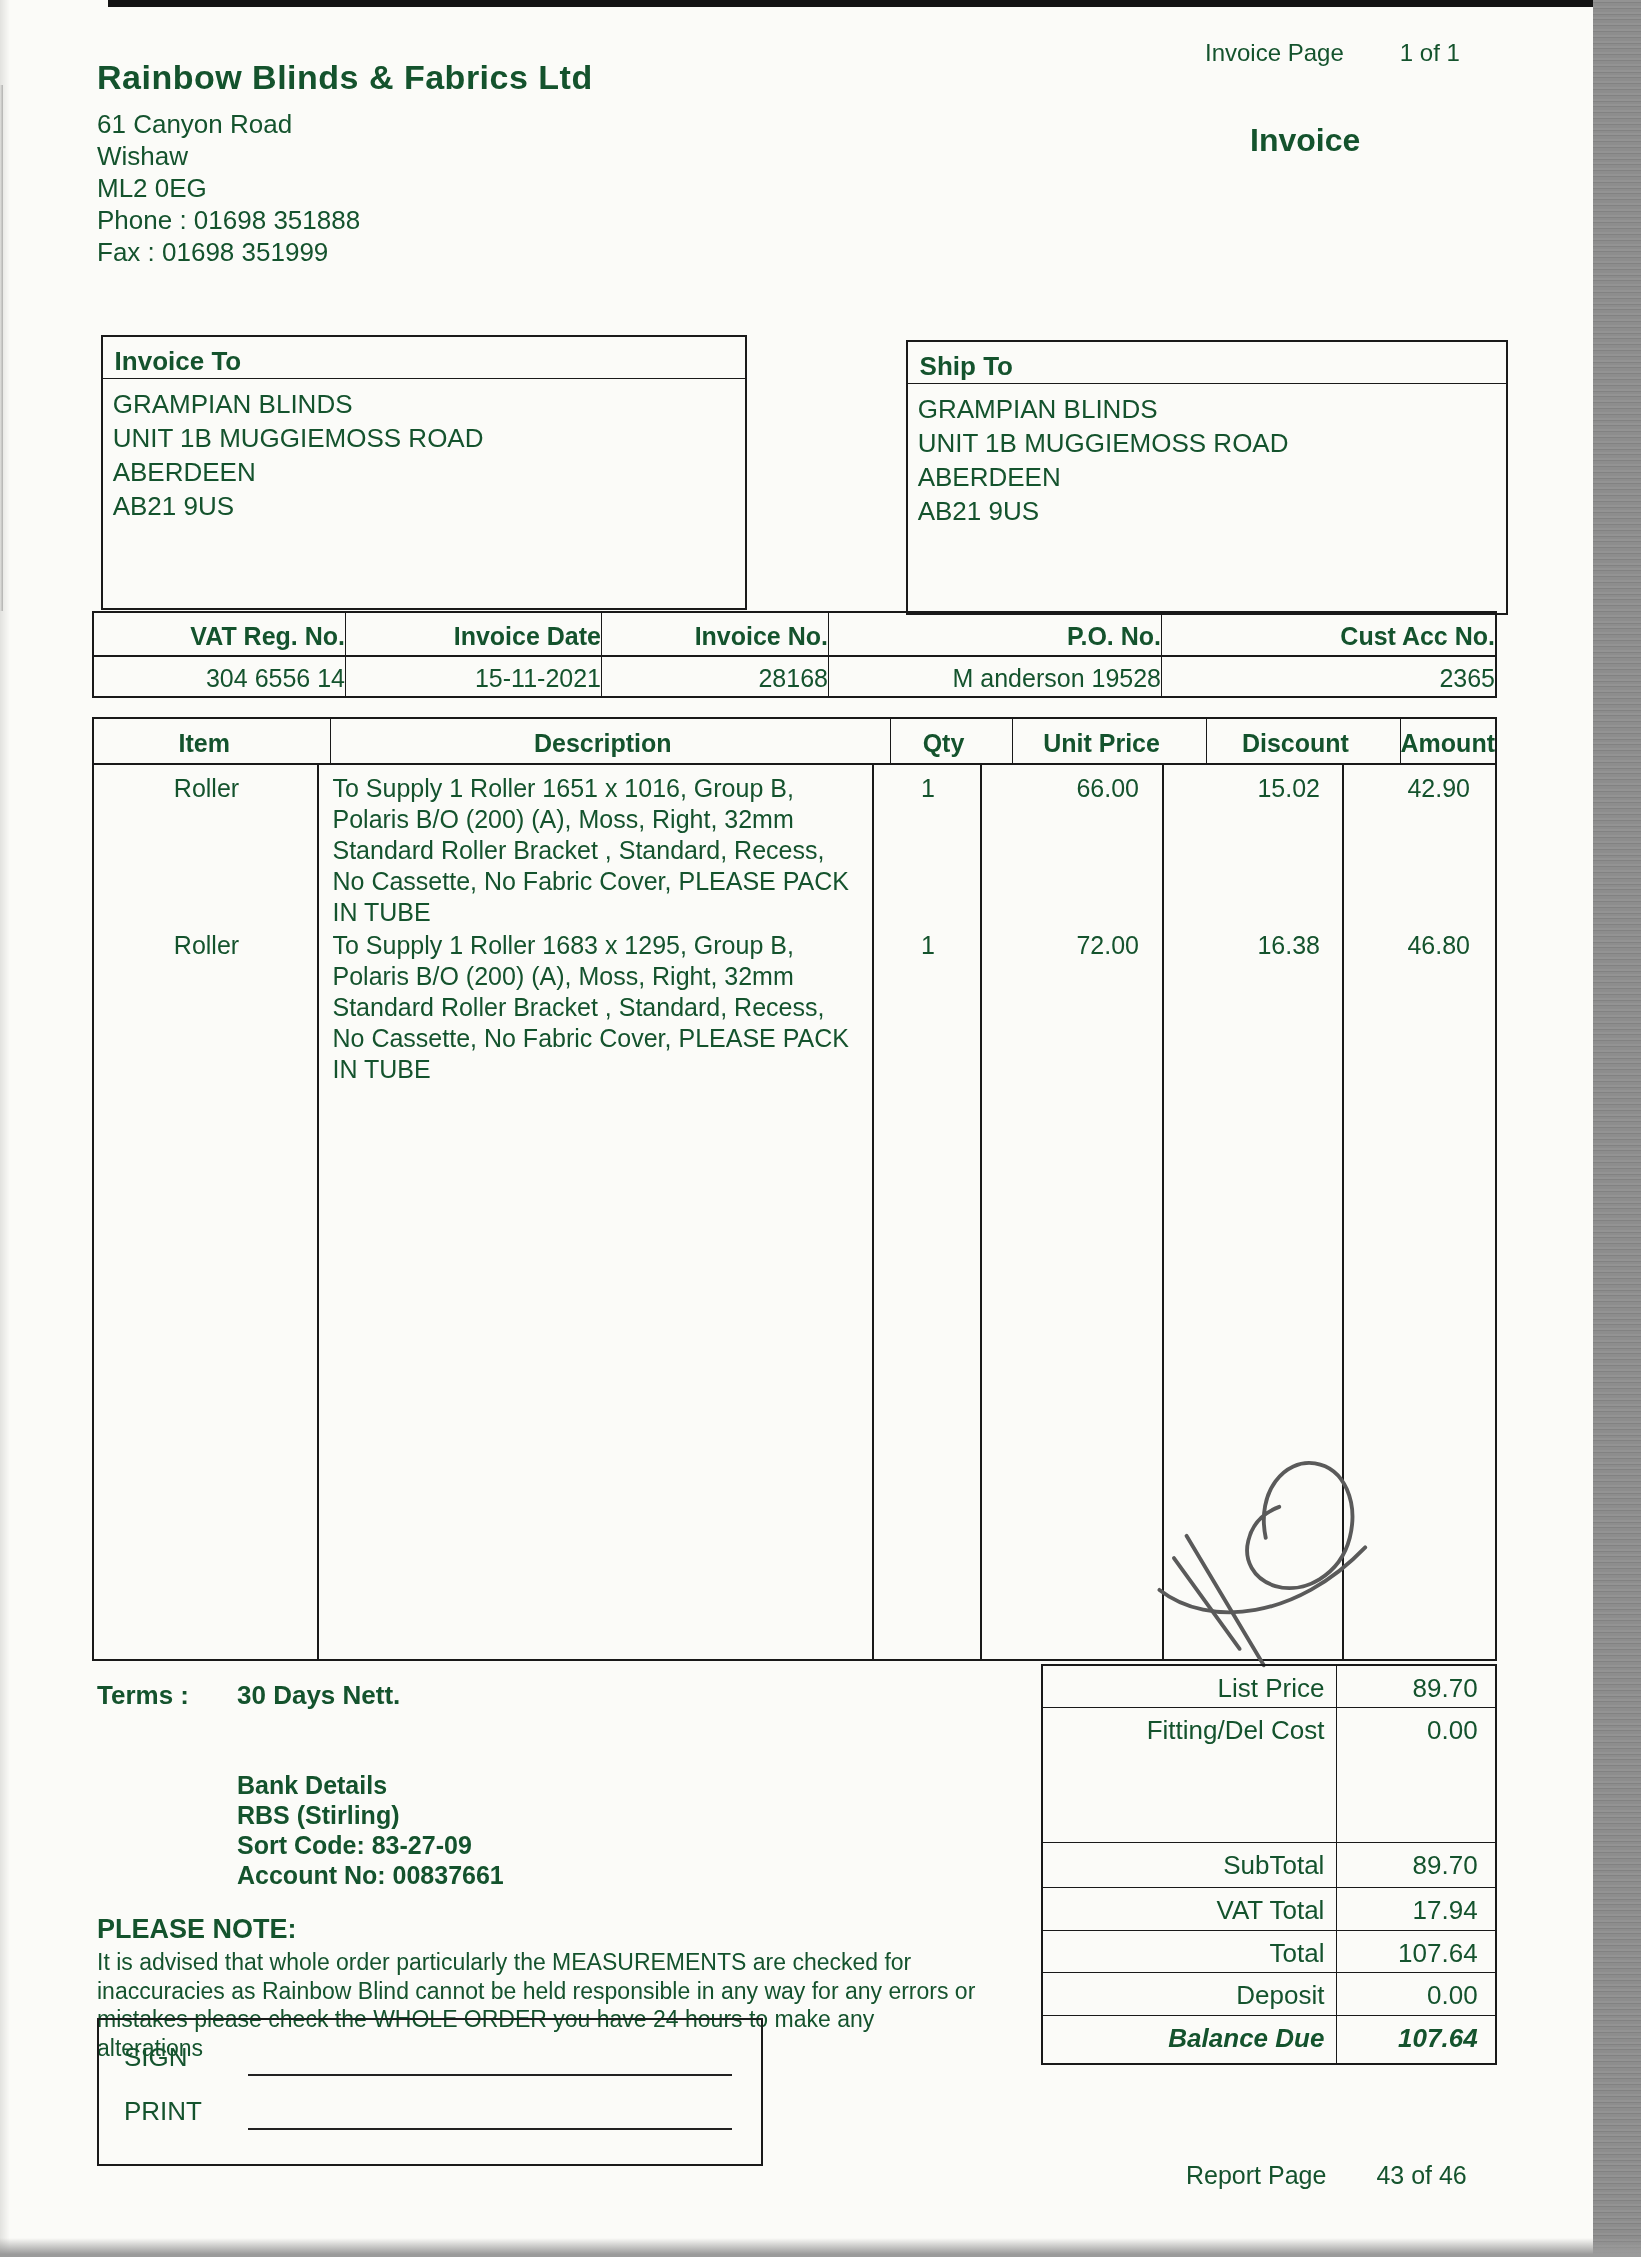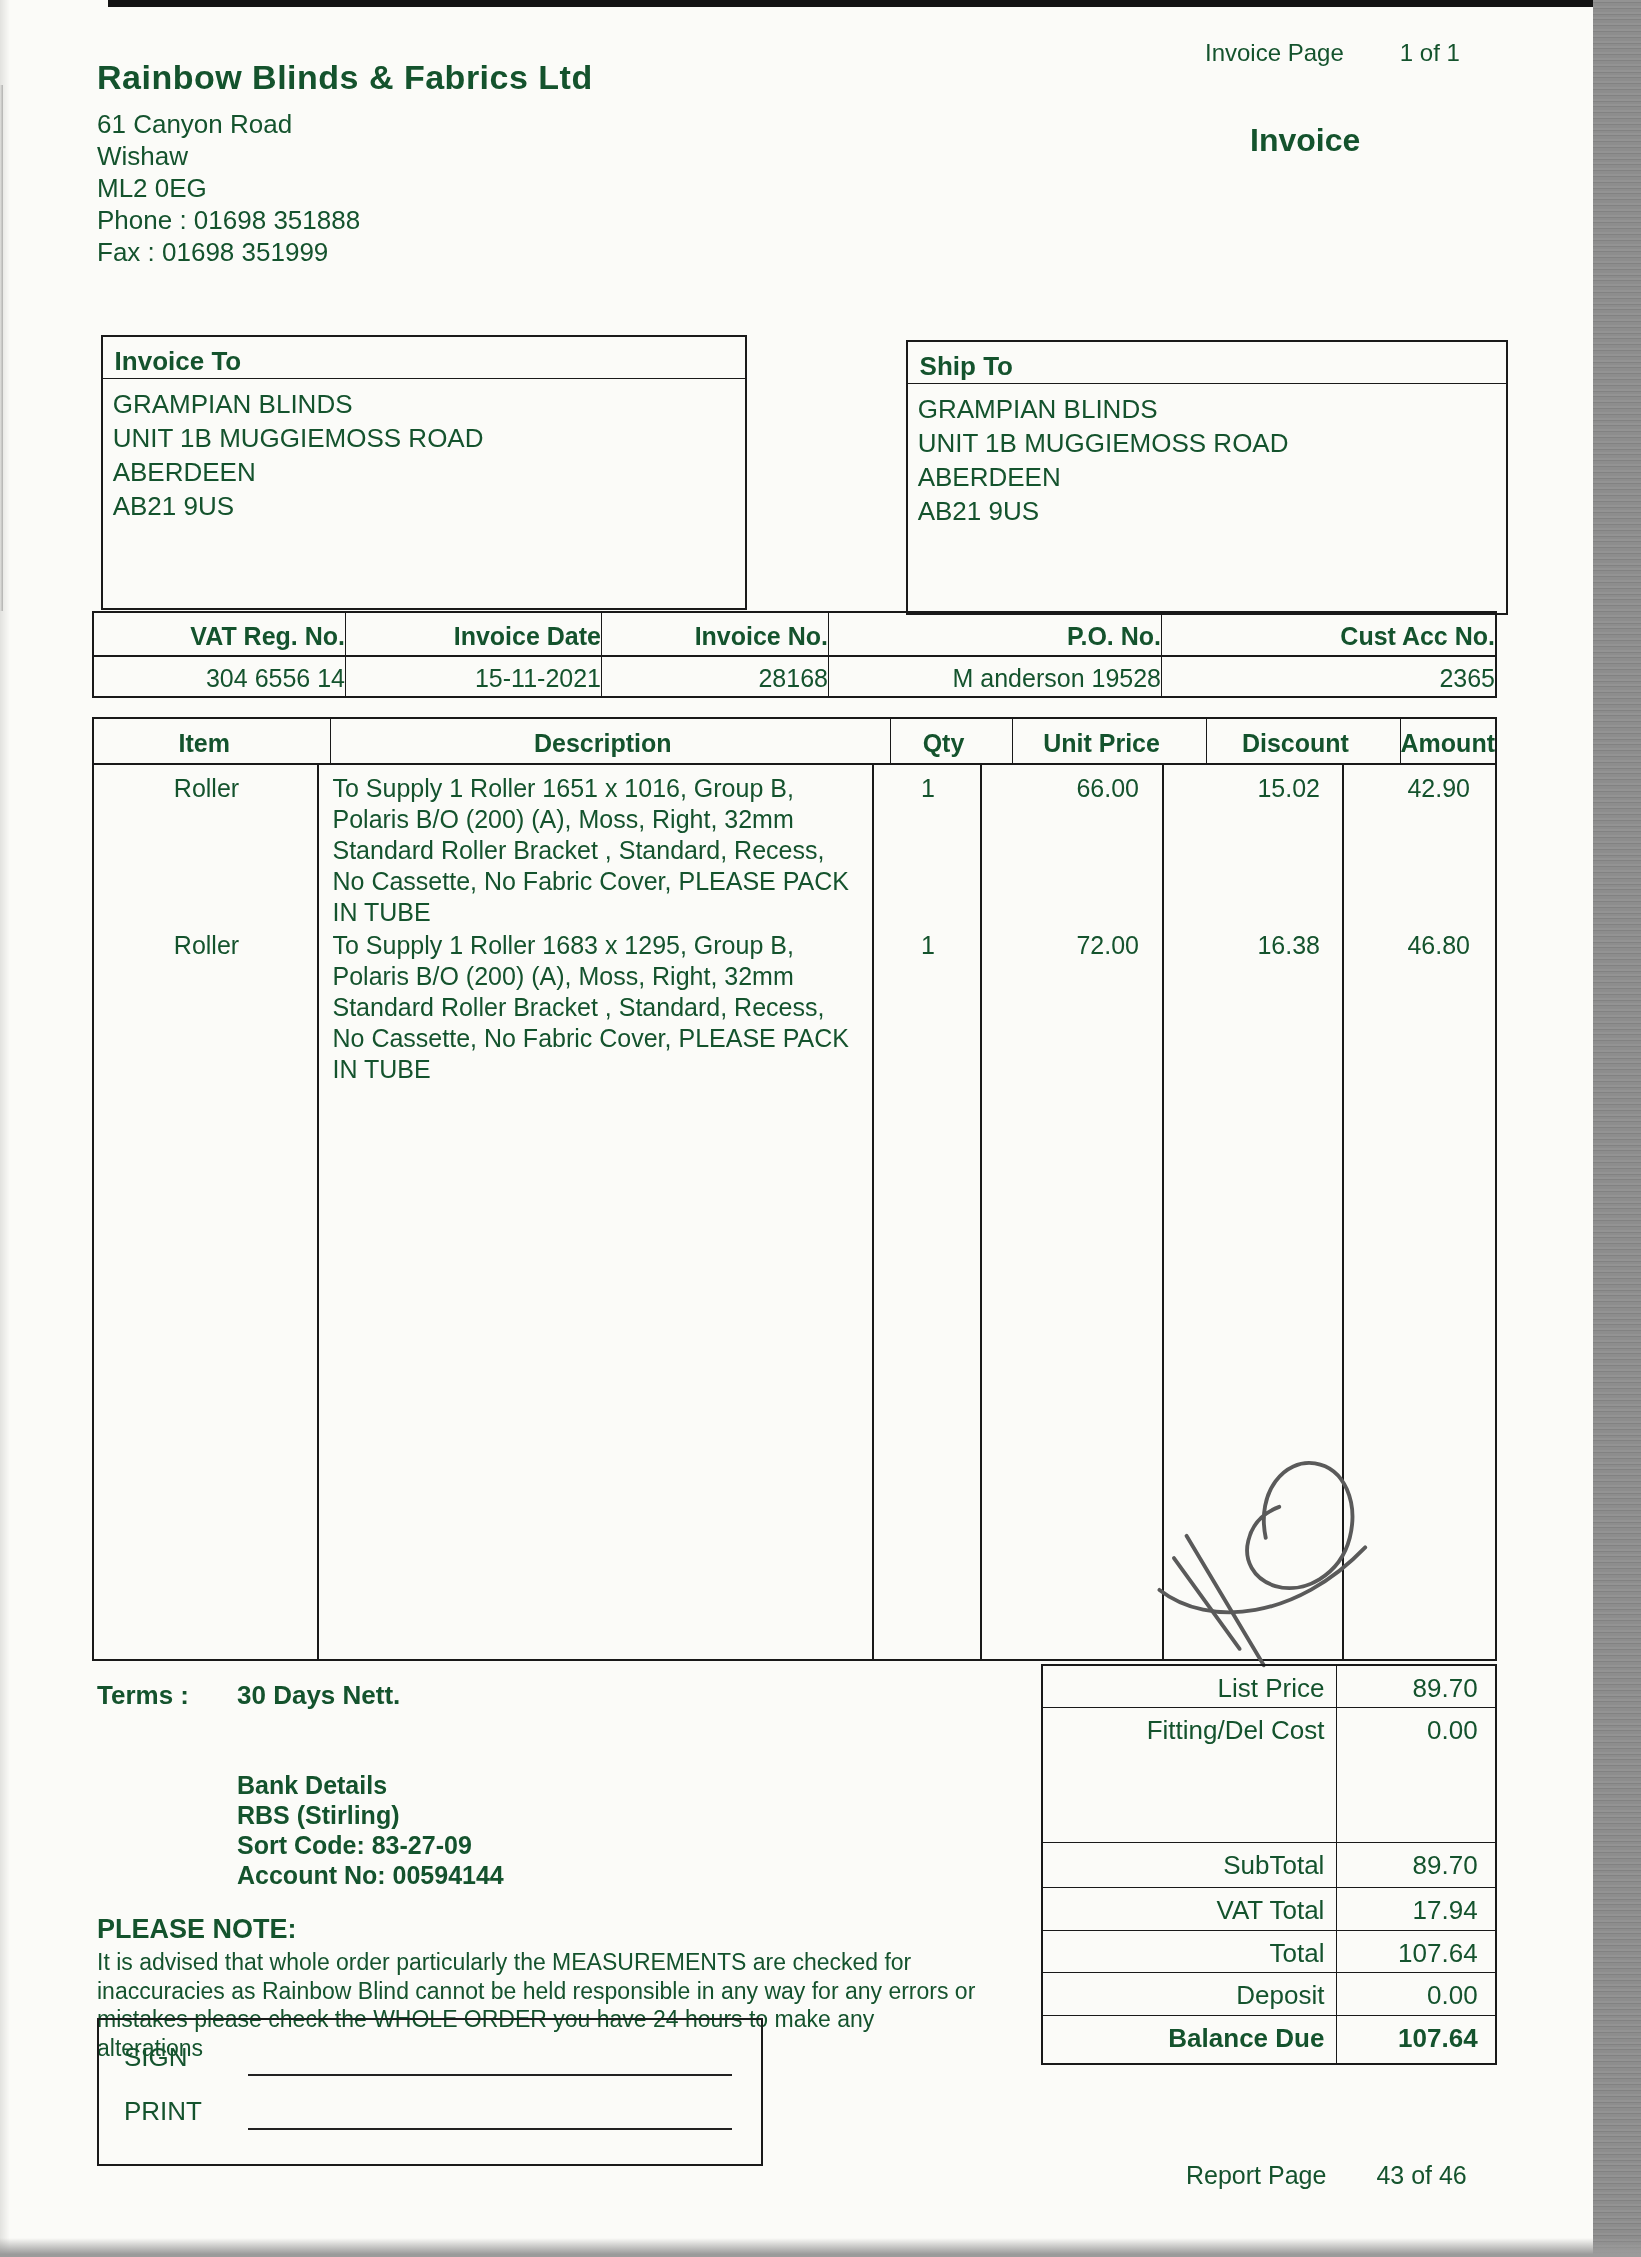--- a/index.html
+++ b/index.html
@@ -54,21 +54,21 @@
   .cell{box-sizing:border-box;}
   .cell.item-name{text-align:center;}
   .cell.desc{padding:0 15.4px 0 13.5px;}
   .cell.qty{text-align:center;}
   .cell.num{text-align:right;padding-right:25px;}
   
   .signature{position:absolute;left:1144px;top:1443px;}
   
   .totals{position:absolute;left:1041px;top:1664px;width:456px;border:2.9px solid #191919;box-sizing:border-box;font-size:26px;}
   .t-row{display:flex;border-bottom:1.9px solid #191919;box-sizing:border-box;}
-  .t-row:last-child{border-bottom:none;}
+  .t-row:last-child{border-bottom:none;font-style:italic;}
   .t-label{width:294px;box-sizing:border-box;text-align:right;padding:6.8px 11.6px 0 0;border-right:1.9px solid #191919;}
   .t-value{flex:1;text-align:right;padding:6.8px 17.4px 0 0;}
   .tr0{height:42px;} .tr1{height:135px;} .tr2{height:45px;} .tr3{height:43px;}
   .tr4{height:42px;} .tr5{height:43px;} .tr6{height:47px;font-weight:bold;}
   
   .terms-label{position:absolute;left:97px;top:1680px;font-size:26px;font-weight:bold;}
   .terms-value{position:absolute;left:237px;top:1680px;font-size:26px;font-weight:bold;}
   .bank-block{position:absolute;left:237px;top:1770px;font-size:25px;font-weight:bold;line-height:30px;}
   .please-note{position:absolute;left:97px;top:1914px;font-size:27px;font-weight:bold;}
   .note-body{position:absolute;left:97px;top:1948px;width:881px;font-size:23px;line-height:28.5px;}
@@ -220,21 +220,21 @@
     </div>
   </div>
 
   <div class="terms-label">Terms :</div>
   <div class="terms-value">30 Days Nett.</div>
 
   <div class="bank-block">
     <div>Bank Details</div>
     <div>RBS (Stirling)</div>
     <div>Sort Code: 83-27-09</div>
-    <div>Account No: 00594144</div>
+    <div>Account No: 00837661</div>
   </div>
 
   <div class="please-note">PLEASE NOTE:</div>
   <div class="note-body">It is advised that whole order particularly the MEASUREMENTS are checked for inaccuracies as Rainbow Blind cannot be held responsible in any way for any errors or mistakes please check the WHOLE ORDER you have 24 hours to make any alterations</div>
 
   <div class="sign-box">
     <div class="sign-row">
       <span class="lbl">SIGN</span>
       <div class="sign-line"></div>
     </div>

